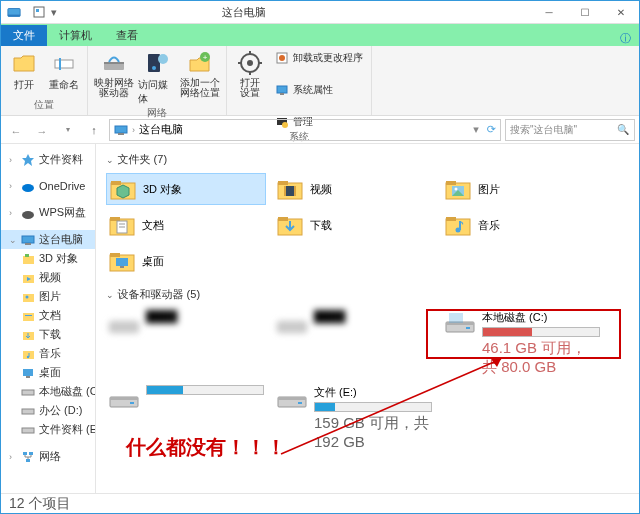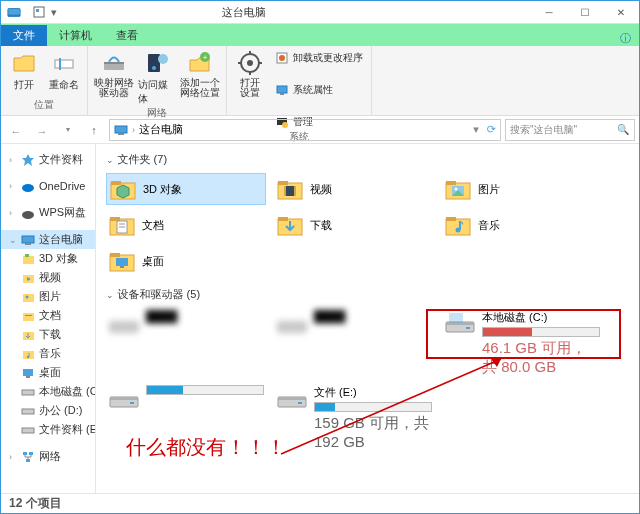--- a/index.html
+++ b/index.html
@@ -65,23 +65,23 @@
 .drive-body { flex: 1; display: flex; flex-direction: column; gap: 2px; }
 .drive-name { font-size: 11px; }
 .drive-bar { width: 100%; height: 10px; border: 1px solid #bbb; background: #f0f0f0; }
 .drive-fill { height: 100%; background: #26a0da; }
 .drive-fill.warn { background: #d9534f; }
 .drive-info { font-size: 15px; color: #666; }
 .drive.blur .drive-name, .drive.blur .ico { filter: blur(3px); }
 
 .redbox { position: absolute; border: 2px solid #cc0000; }
 .redline { position: absolute; pointer-events: none; }
-.annot { position: absolute; color: #cc0000; font-size: 20px; font-weight: normal; }
-
-.status { height: 20px; border-top: 1px solid #e5e5e5; display: flex; align-items: center; padding: 0 8px; font-size: 12px; color: #555; font-weight: bold; }
+.annot { position: absolute; color: #cc0000; font-size: 20px; font-weight: bold; }
+
+.status { height: 20px; border-top: 1px solid #e5e5e5; display: flex; align-items: center; padding: 0 8px; font-size: 14px; color: #555; }
 
 
 svg { display: block; }
 </style>
 </head>
 <body>
 
 <div class="window">
 
   <div class="titlebar">

